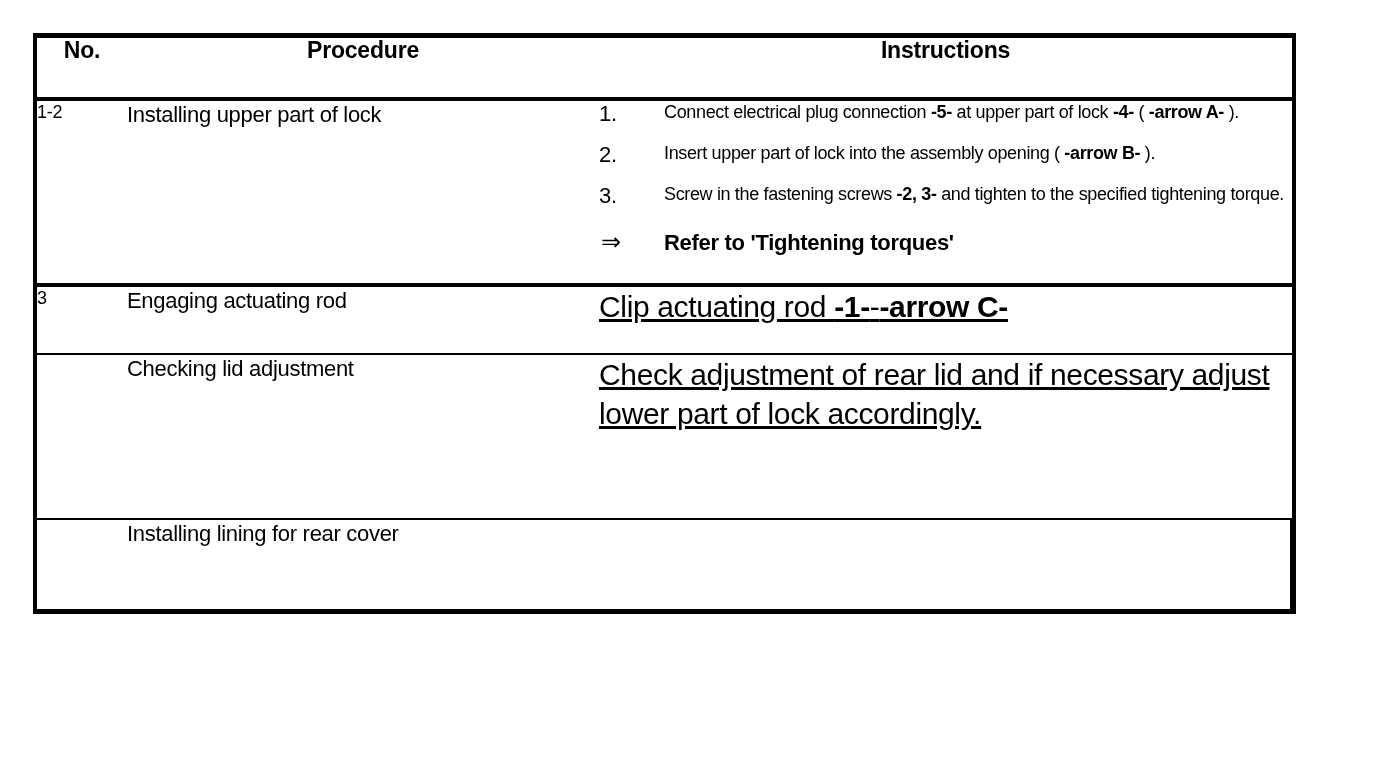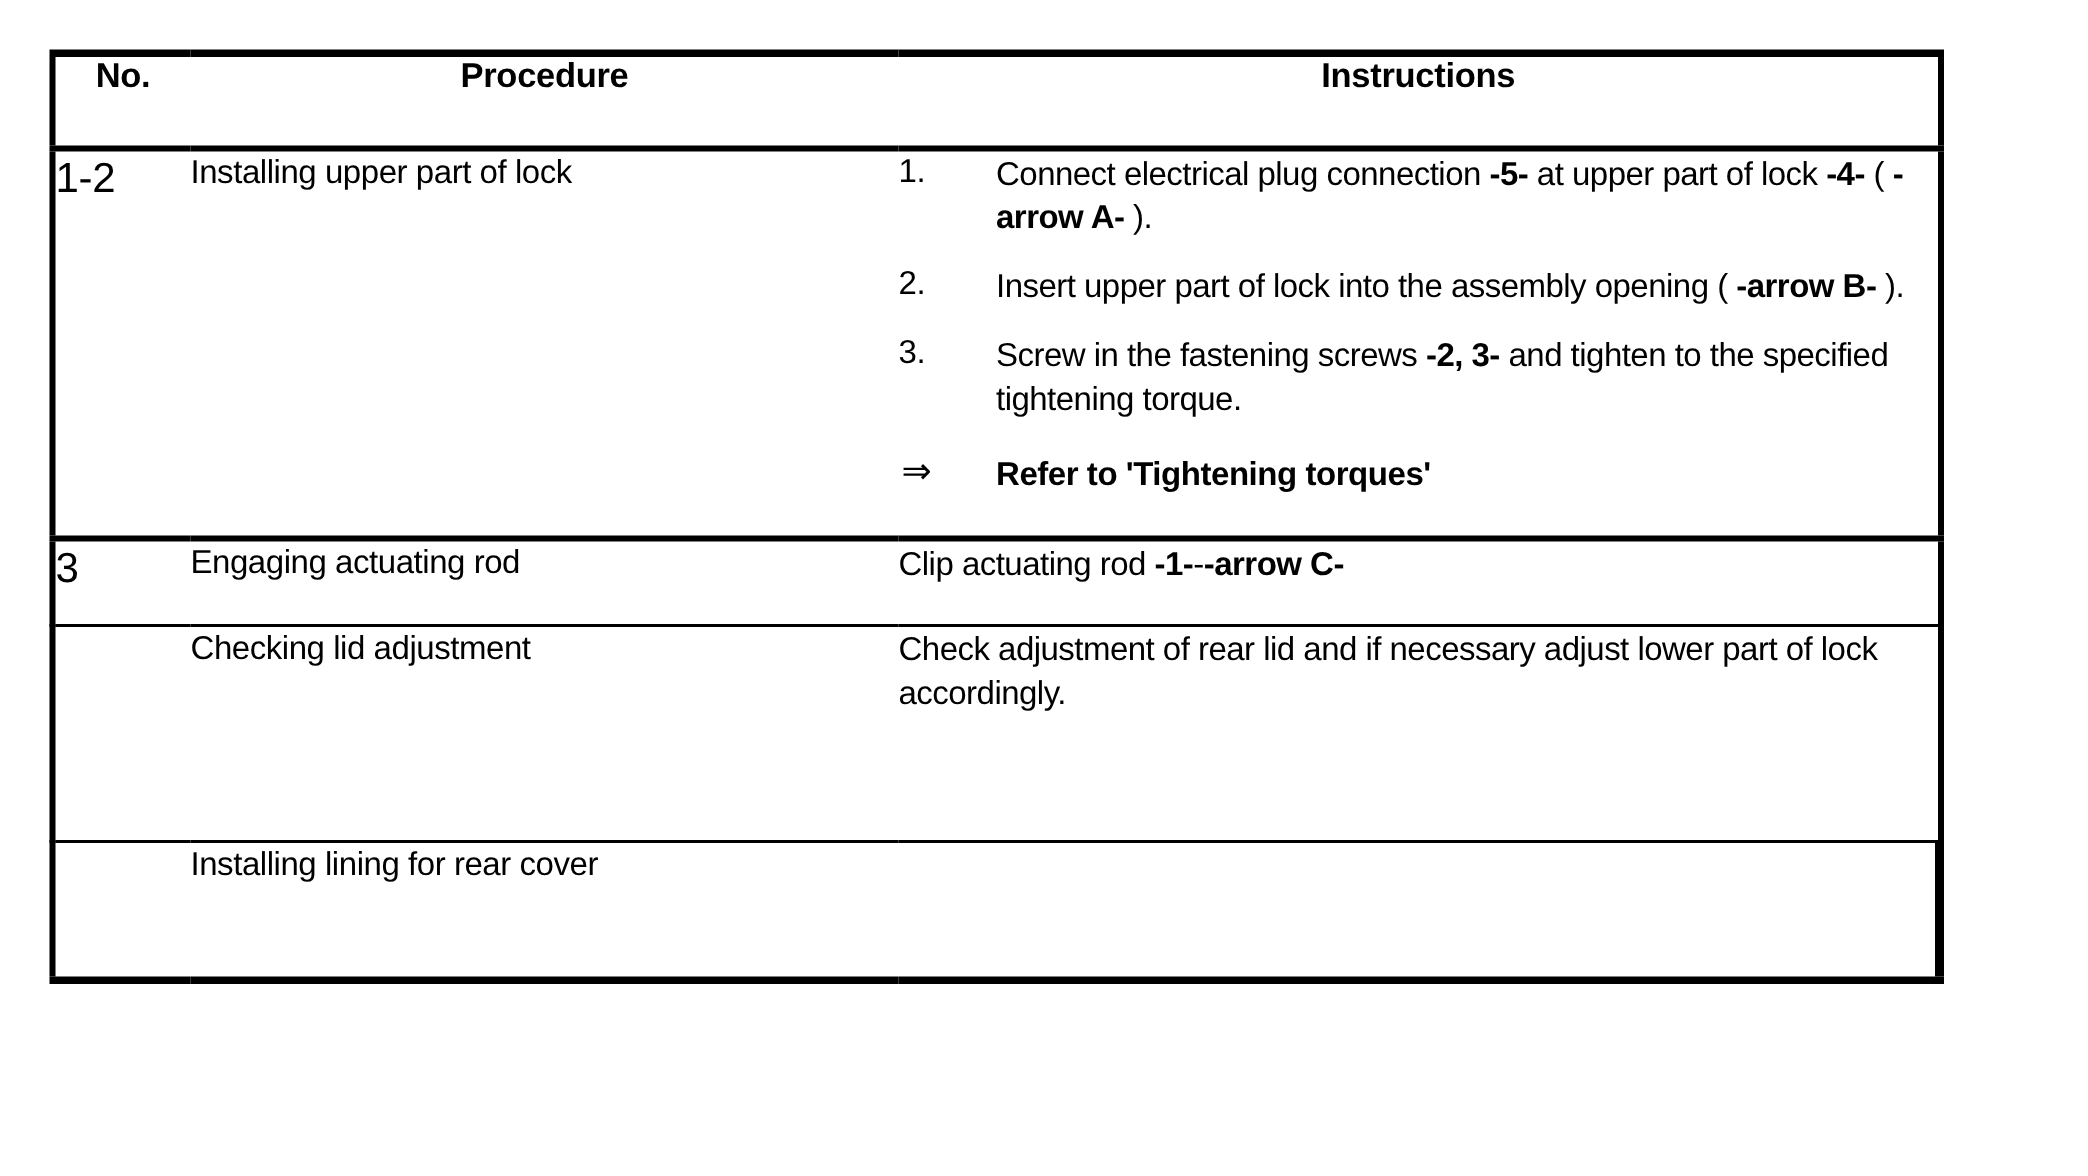--- a/index.html
+++ b/index.html
@@ -84,36 +84,37 @@
     font-size: 23px;
     font-weight: bold;
     line-height: 1.1;
     letter-spacing: -0.2px;
   }
   .head-row th {
     padding-bottom: 34px;
   }
 
   .no-text {
-    font-size: 28px;
+    font-size: 18px;
     font-weight: normal;
     line-height: 1.25;
     letter-spacing: -0.2px;
   }
   .proc-text {
     font-size: 22px;
     font-weight: normal;
     line-height: 1.3;
     letter-spacing: -0.3px;
   }
   .instr-text {
-    font-size: 22px;
+    font-size: 30px;
     font-weight: normal;
     line-height: 1.32;
     letter-spacing: -0.35px;
+    text-decoration: underline;
   }
 
   
   .steps {
     list-style: none;
     margin: 0;
     padding: 0;
   }
   .step {
     position: relative;
@@ -123,21 +124,21 @@
   .step:last-child { margin-bottom: 0; }
   .step-num {
     position: absolute;
     left: 0;
     top: 0;
     font-size: 22px;
     letter-spacing: -0.3px;
   }
   .step-body {
     display: block;
-    font-size: 22px;
+    font-size: 18px;
     line-height: 1.32;
     letter-spacing: -0.35px;
   }
   .step b { font-weight: bold; }
 
   .refer-line {
     position: relative;
     padding-left: 65px;
     margin-top: 22px;
   }

